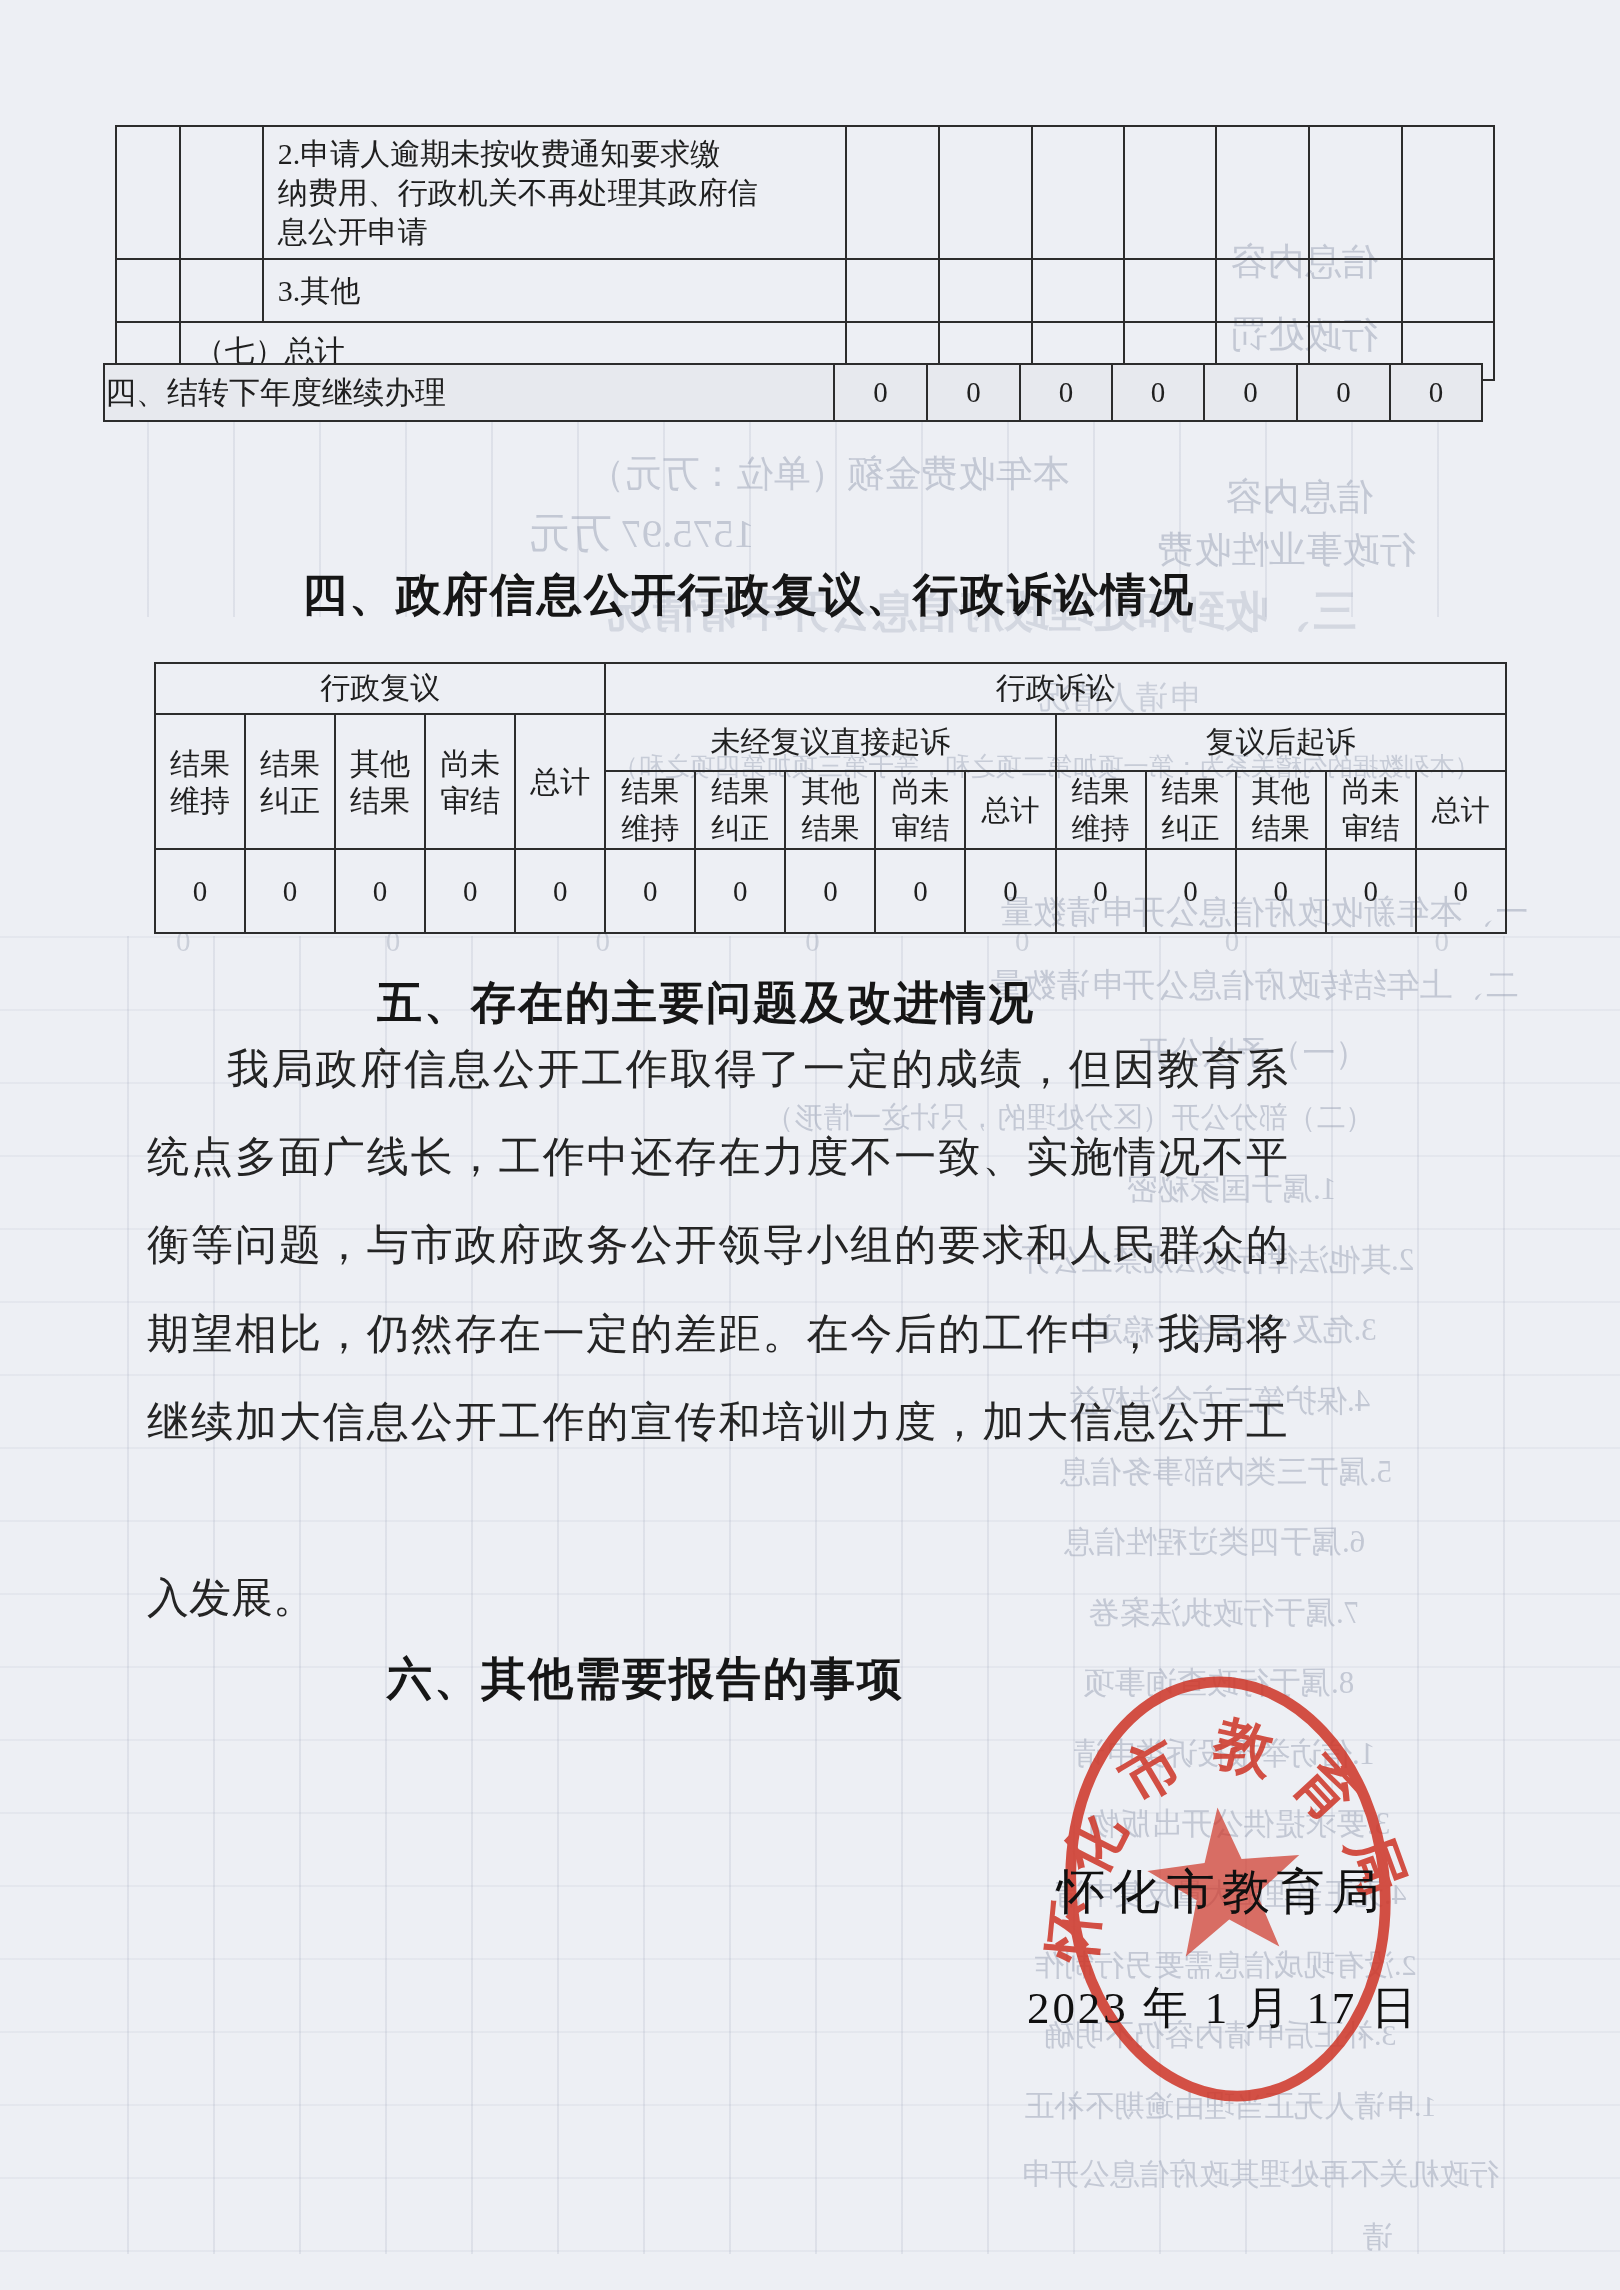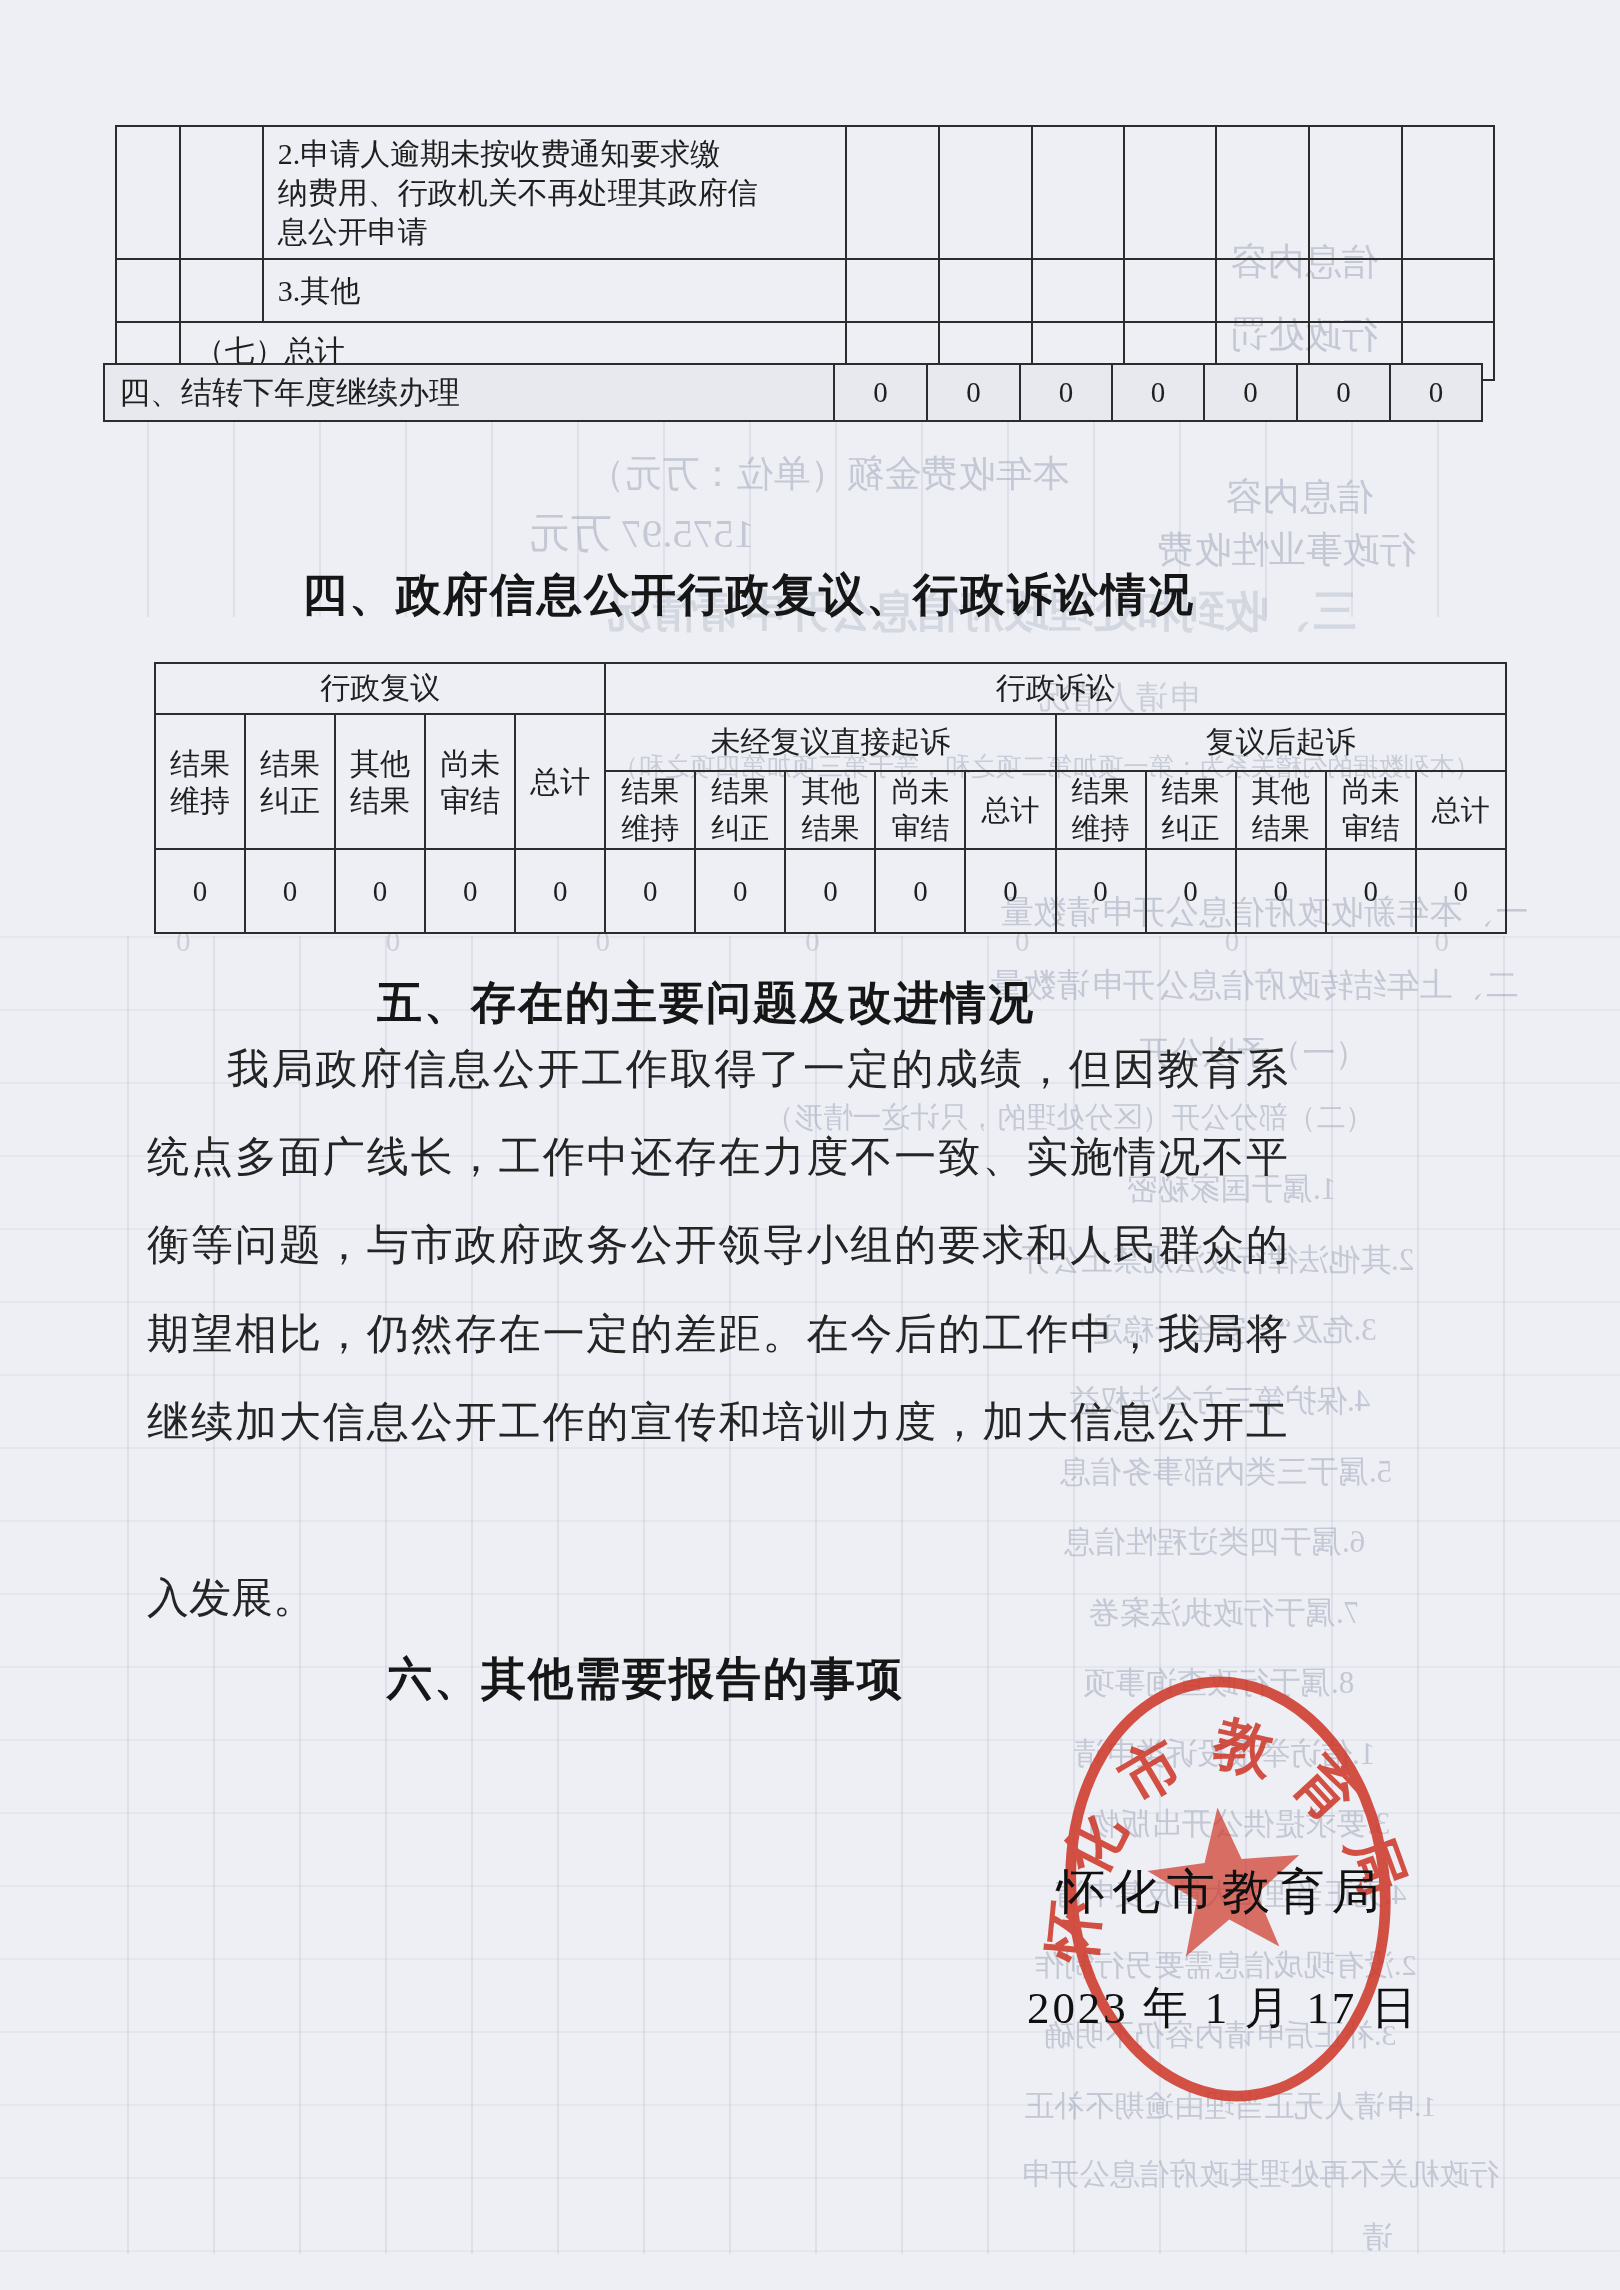--- a/index.html
+++ b/index.html
@@ -20,21 +20,21 @@
   .t1 td,.t1d td,.t2 td{border:2px solid #2c2c2c;padding:0;vertical-align:middle;
        font-size:29px;text-align:center;overflow:hidden;}
   .t1{left:115px;top:125px;width:1379px;}
   .t1 .desc{text-align:left;padding:5.9px 7.8px 5.9px 13.7px;font-size:30px;line-height:39px;}
   .t1 tr.ra td{height:119px;}
   .t1 tr.rb td{height:49px;}
   .t1 tr.rc td{height:45px;}
   .t1 .desc div{line-height:39px;}
   .t1d{left:103px;top:363px;width:1379px;border:2.9px solid #242424;}
   .t1d td{height:55px;}
-  .t1d .lbl{text-align:left;padding-left:14px;font-size:31px;background:#e7e9ee;}
+  .t1d .lbl{text-align:left;padding-left:0;font-size:31px;background:#e7e9ee;}
   .t1d .vz{background:#e7e9ee;}
   .vz{font-size:30px;}
   .t2{left:142px;top:662px;width:1353px;border:2.9px solid #242424;margin-left:12px;}
   .t2 .r1 td{height:49px;font-size:30px;}
   .t2 .r2 td{height:55px;font-size:30px;}
   .t2 .r3 td{height:76px;}
   .t2 .r4 td{height:82px;border-top:2.9px solid #242424;}
   .t2 .hh{font-size:29px;line-height:37px;}
   
   .h-sec{position:absolute;font-family:"Liberation Sans",sans-serif;font-weight:700;

